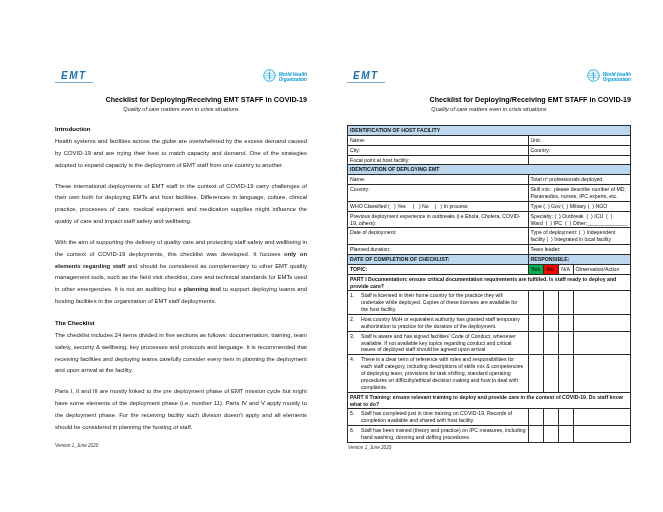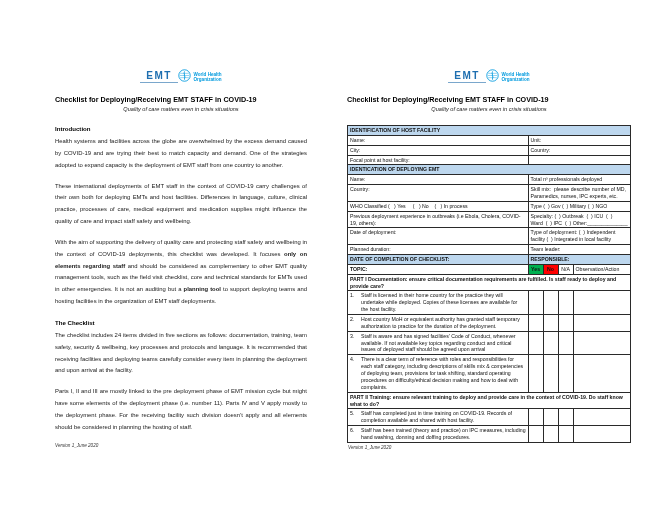--- a/index.html
+++ b/index.html
@@ -5,30 +5,30 @@
   html,body{margin:0;padding:0;background:#ffffff;}
   #canvas{
     position:relative;width:663px;height:512px;background:#ffffff;overflow:hidden;
     font-family:"Liberation Sans",sans-serif;color:#1a1a1a;
   }
   .page-content{position:absolute;top:66px;}
   #left-page{left:55px;width:252px;}
   #right-page{left:347px;width:284px;}
 
   
-  .logo-row{display:flex;justify-content:center;align-items:flex-start;height:20px;}
+  .logo-row{display:flex;justify-content:space-between;align-items:flex-start;height:20px;font-style:italic;}
   .emt-logo{
     color:#1f6fb0;font-weight:bold;font-size:10px;letter-spacing:1.5px;
     border-bottom:1.4px solid #7aa7cc;padding:0 6px 1px 6px;line-height:11px;margin-top:4px;
   }
   .who-logo{display:flex;align-items:center;gap:2.5px;margin-top:2px;}
   .who-text{color:#009ade;font-weight:bold;font-size:4.6px;line-height:1.15;}
 
   
-  .doc-title{font-weight:bold;font-size:7.2px;text-align:left;margin-top:9px;color:#000;}
+  .doc-title{font-weight:bold;font-size:7.2px;text-align:right;margin-top:9px;color:#000;}
   .doc-subtitle{font-style:italic;font-size:5.6px;text-align:center;margin-top:2px;color:#222;}
 
   
   .doc-body{margin-top:11px;font-size:5.9px;line-height:2.0;text-align:justify;}
   .doc-heading{font-weight:bold;font-size:6.1px;margin:9px 0 1px 0;color:#000;}
   .doc-body p{margin:0 0 9px 0;}
 
   .version-footer{position:absolute;font-size:4.6px;font-style:italic;color:#333;}
   #footer-left{left:55px;top:443px;}
   #footer-right{left:348px;top:445px;}

